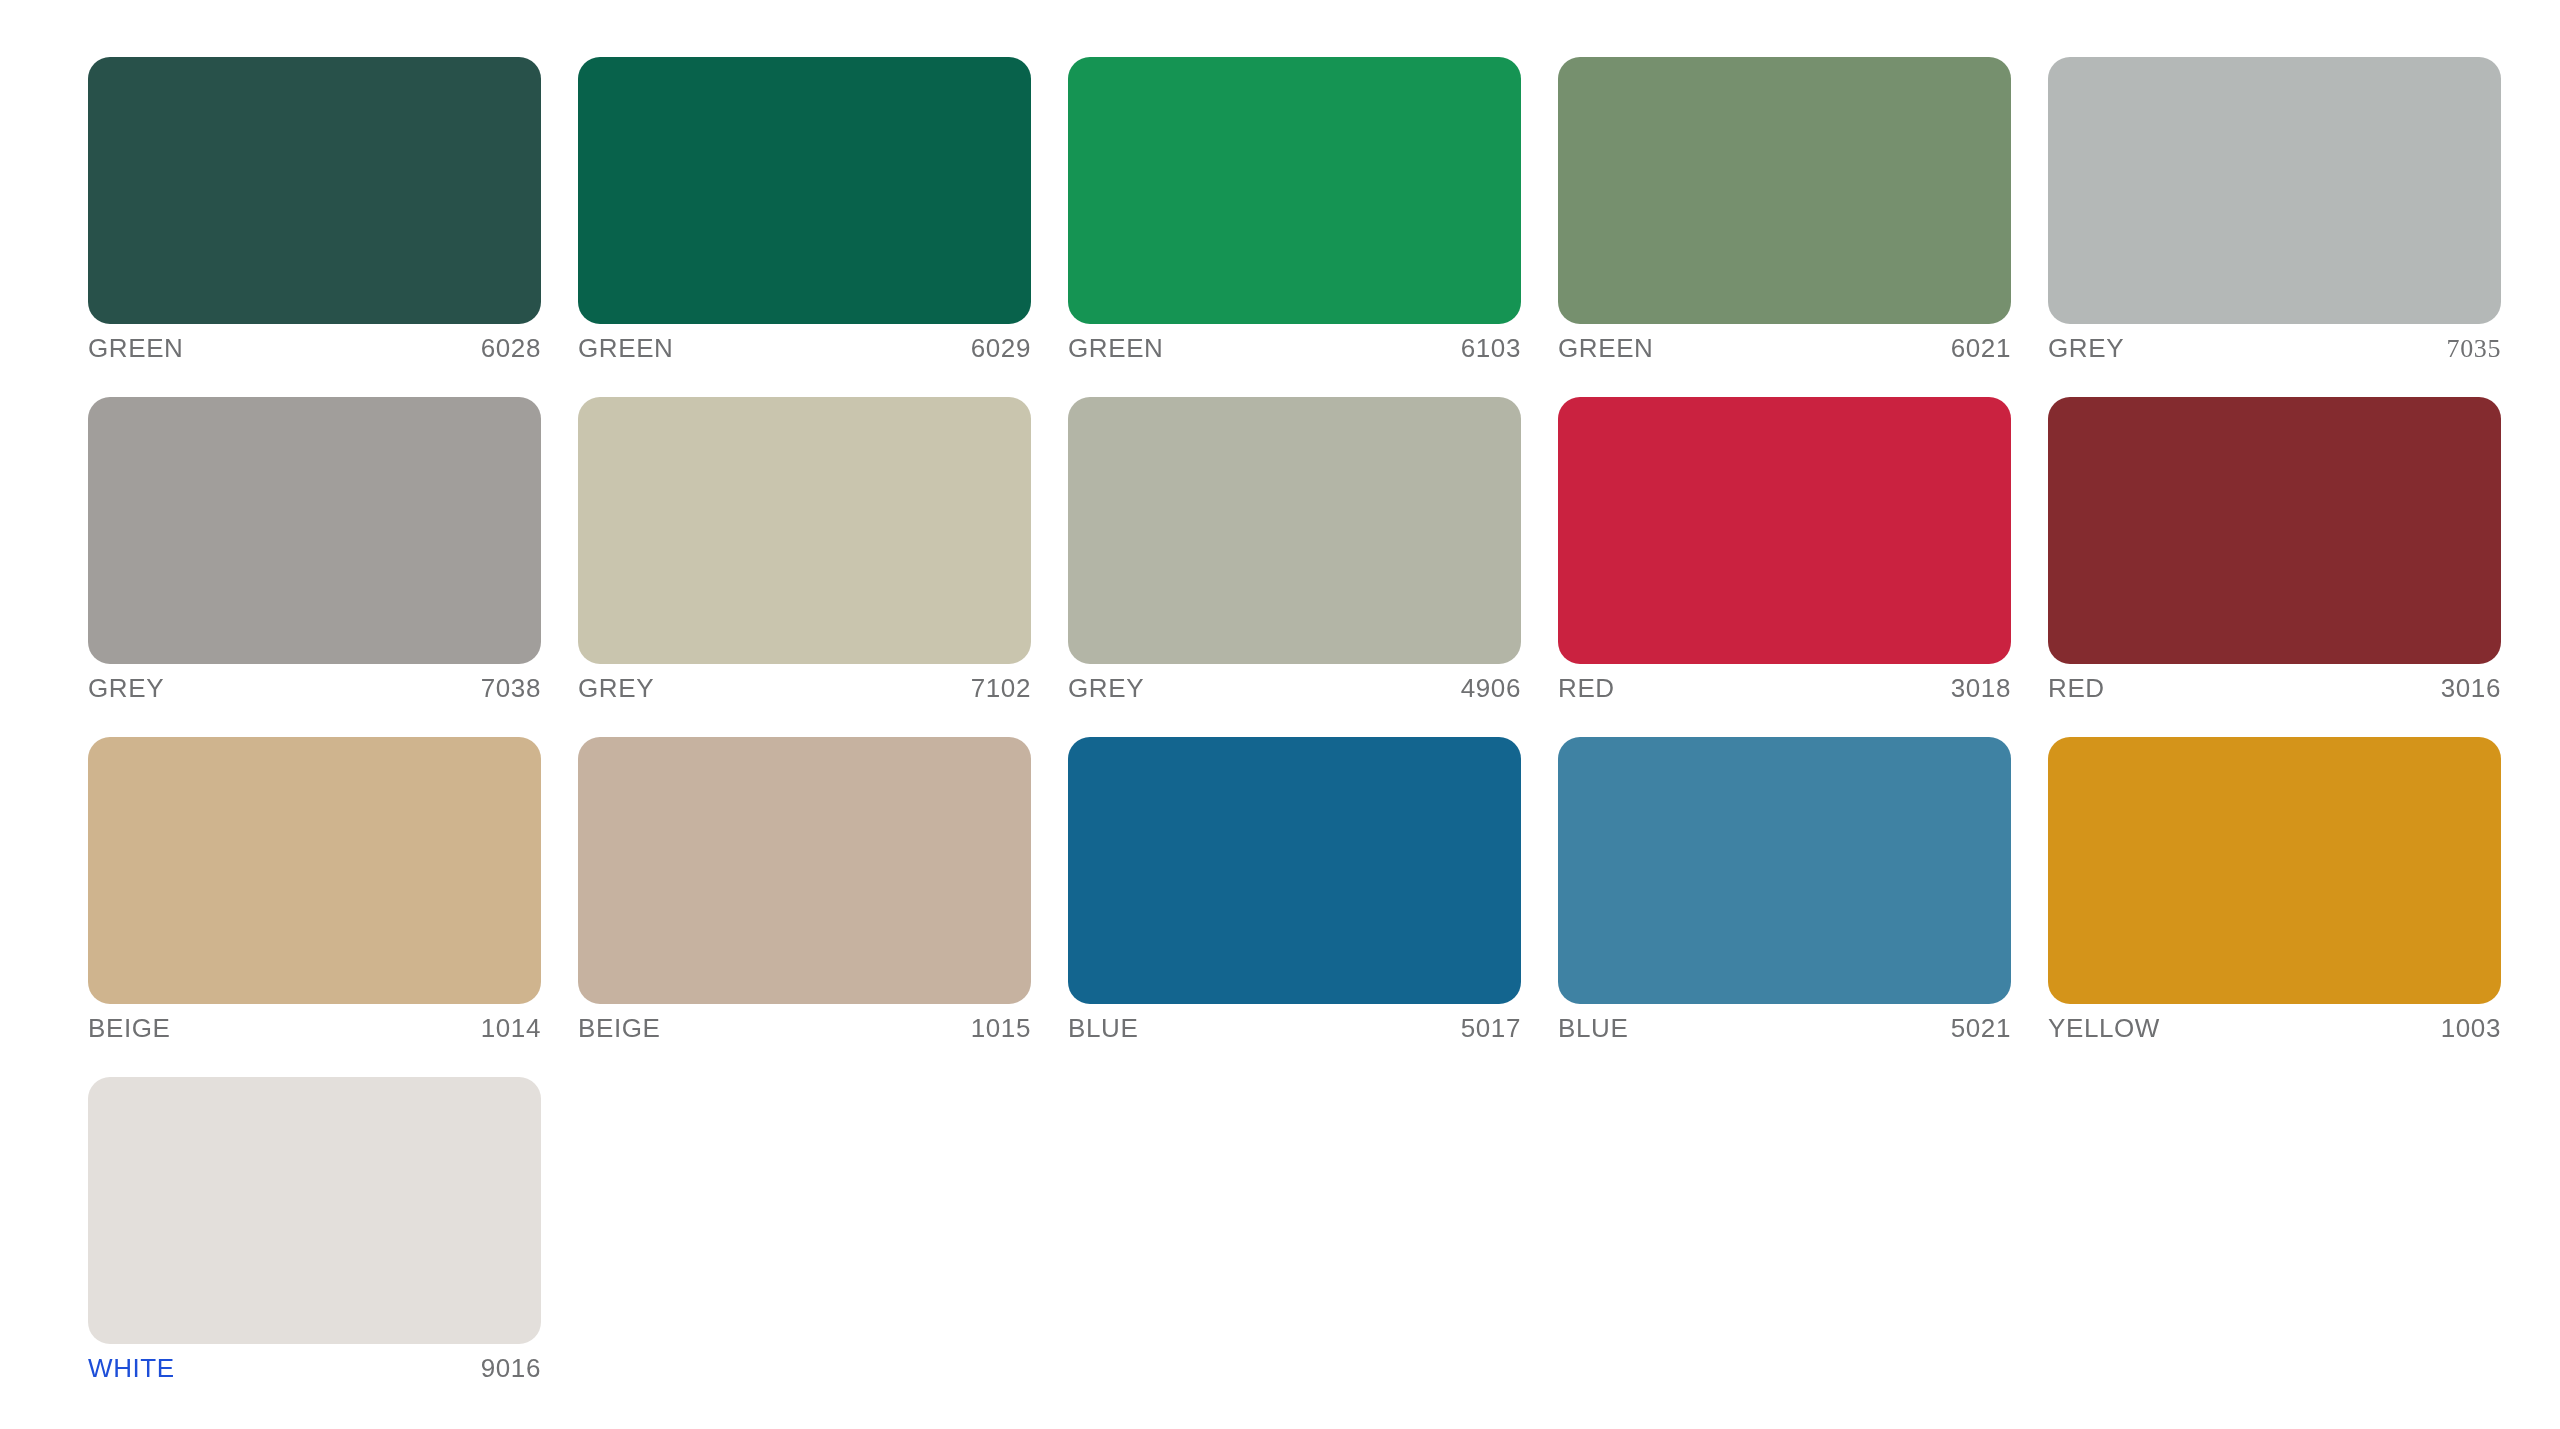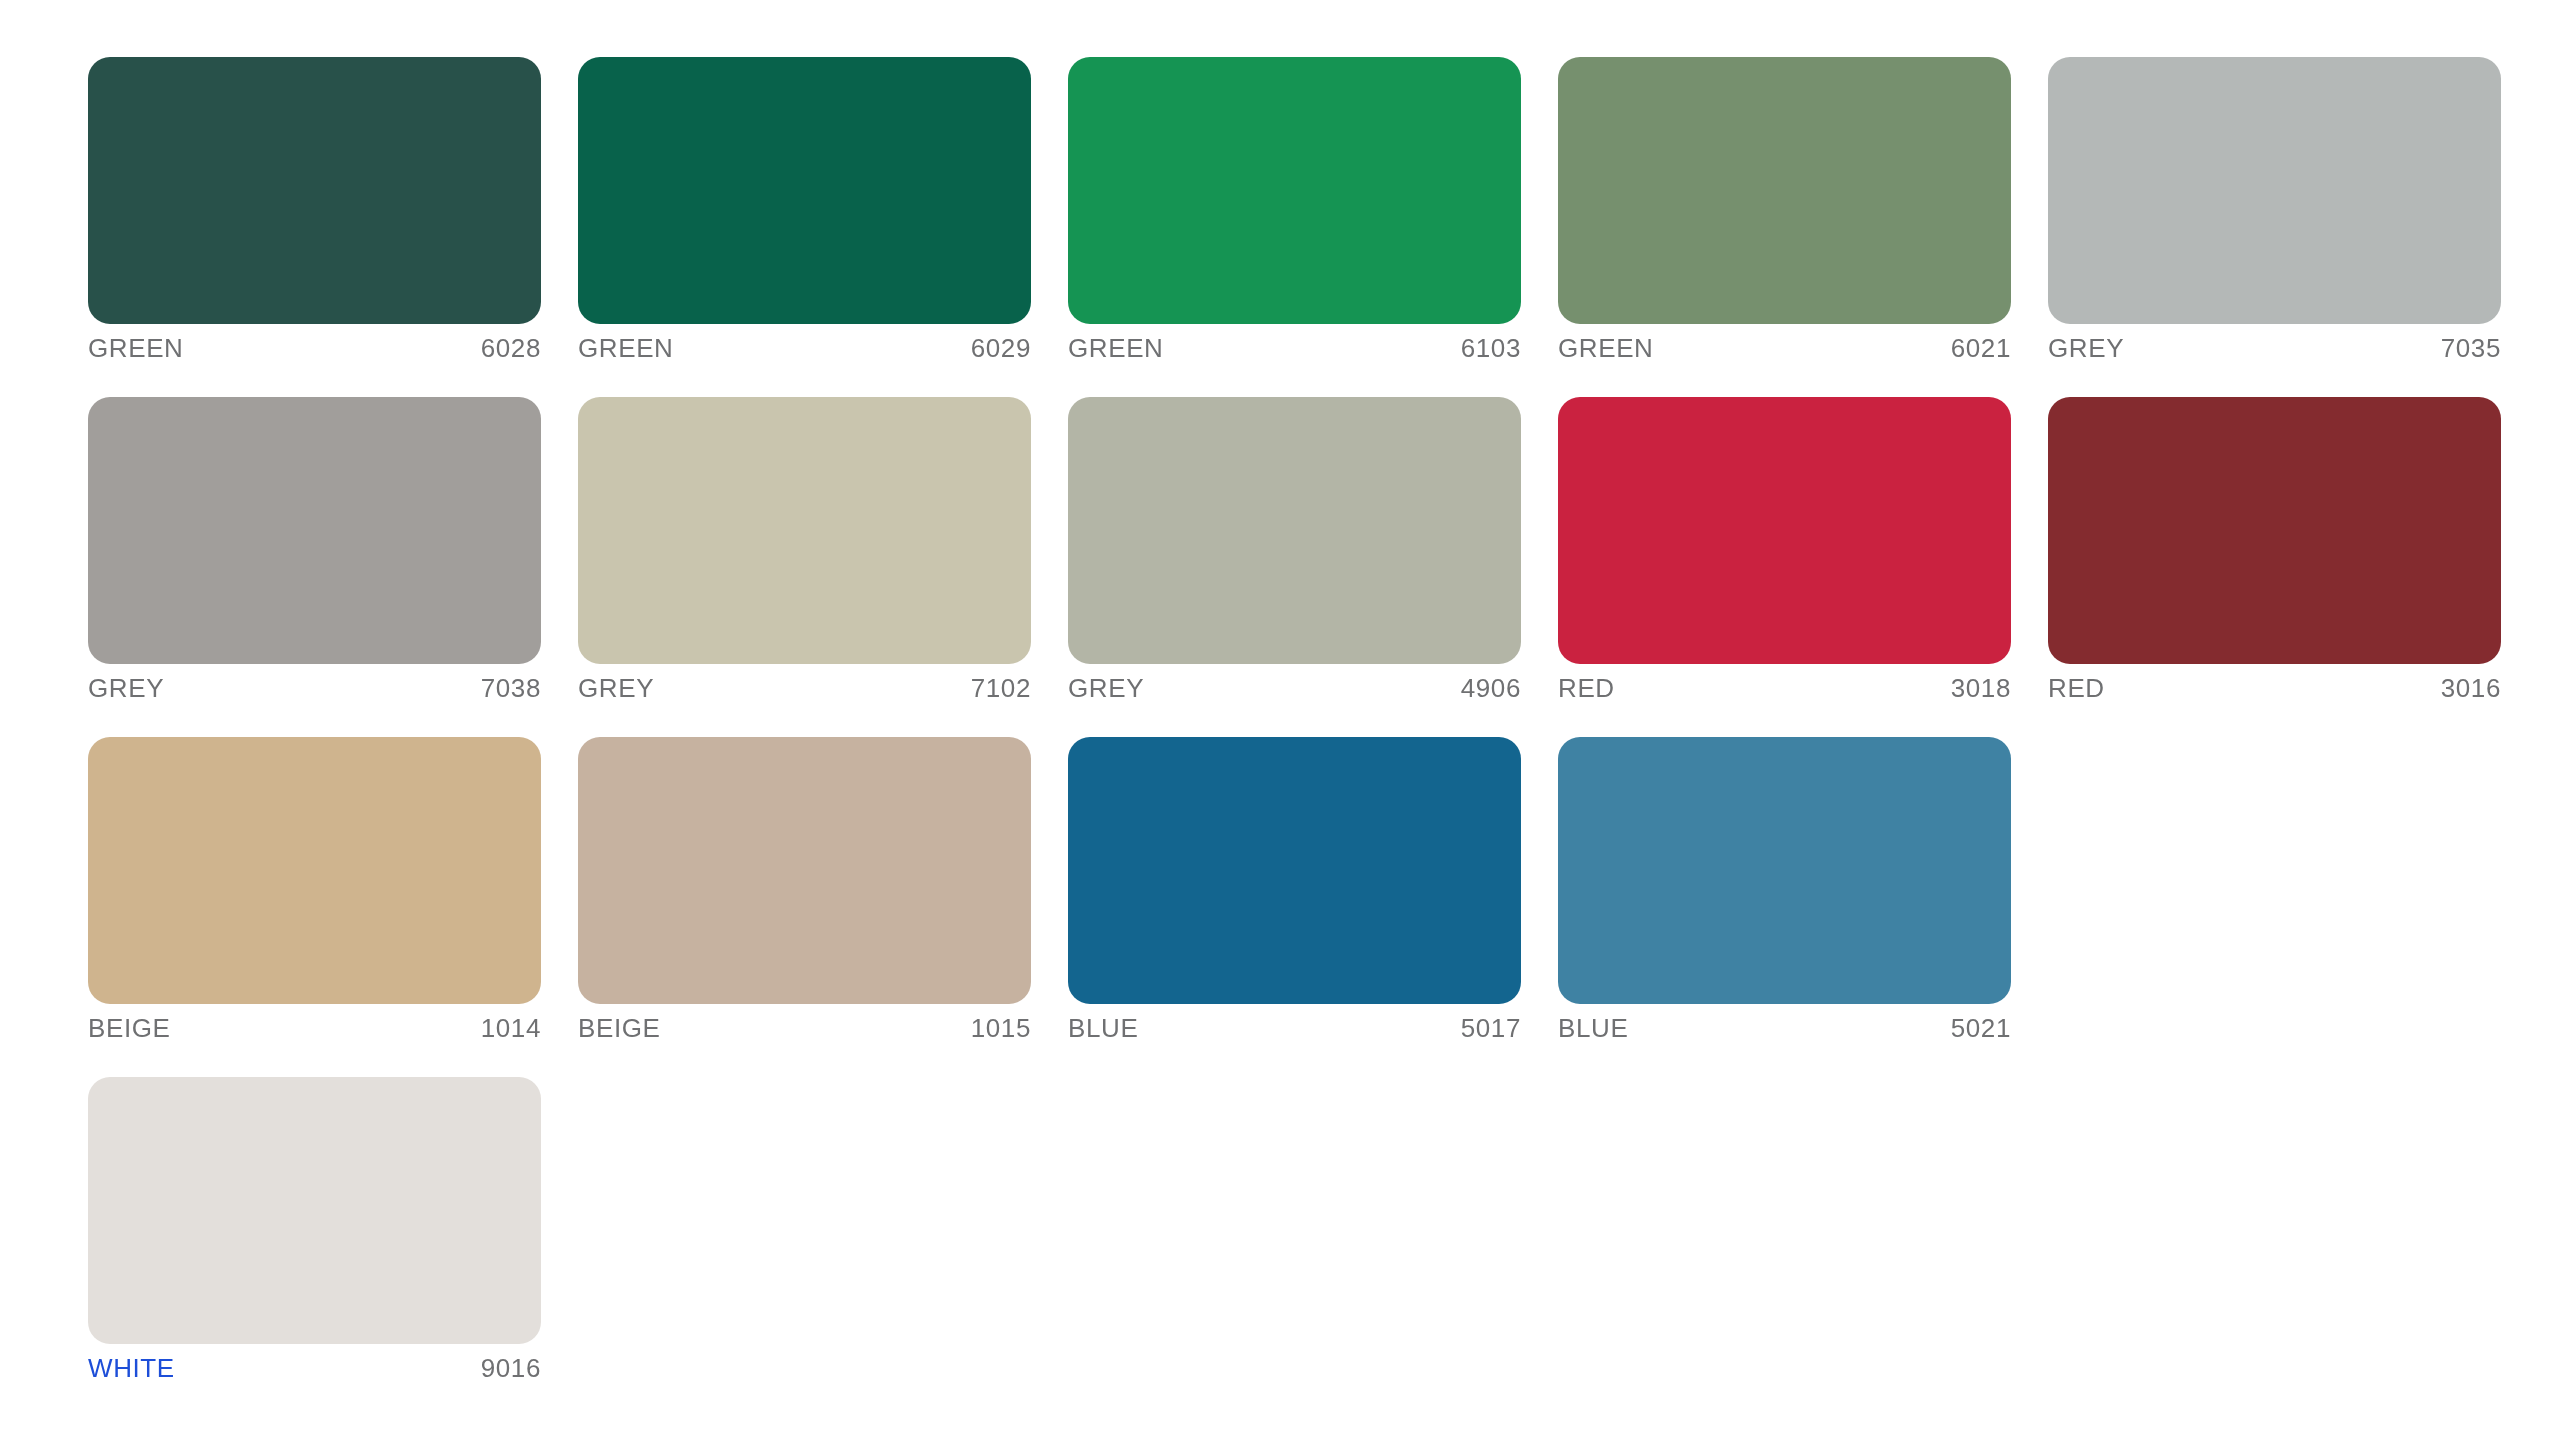--- a/index.html
+++ b/index.html
@@ -108,21 +108,21 @@
         <div class="swatch-chip" style="background: rgb(118, 144, 110);"></div>
         <div class="swatch-caption">
           <span class="swatch-name" style="color: rgb(111, 112, 114);">GREEN</span>
           <span class="swatch-code" style="color: rgb(111, 112, 114);">6021</span>
         </div>
       </div>
       <div class="swatch-cell">
         <div class="swatch-chip" style="background: rgb(180, 184, 183);"></div>
         <div class="swatch-caption">
           <span class="swatch-name" style="color: rgb(111, 112, 114);">GREY</span>
-          <span class="swatch-code" style="color: rgb(111, 112, 114);">7035</span>
+          <span class="swatch-code" style="color: rgb(111, 112, 114); font-family: Liberation Serif, serif;">7035</span>
         </div>
       </div>
     </div>
     <div class="swatch-row">
       <div class="swatch-cell">
         <div class="swatch-chip" style="background: rgb(161, 158, 155);"></div>
         <div class="swatch-caption">
           <span class="swatch-name" style="color: rgb(111, 112, 114);">GREY</span>
           <span class="swatch-code" style="color: rgb(111, 112, 114);">7038</span>
         </div>
@@ -178,20 +178,27 @@
           <span class="swatch-code" style="color: rgb(111, 112, 114);">5017</span>
         </div>
       </div>
       <div class="swatch-cell">
         <div class="swatch-chip" style="background: rgb(63, 130, 163);"></div>
         <div class="swatch-caption">
           <span class="swatch-name" style="color: rgb(111, 112, 114);">BLUE</span>
           <span class="swatch-code" style="color: rgb(111, 112, 114);">5021</span>
         </div>
       </div>
+      <div class="swatch-cell">
+        <div class="swatch-chip" style="background: rgb(212, 148, 26);"></div>
+        <div class="swatch-caption">
+          <span class="swatch-name" style="color: rgb(111, 112, 114);">YELLOW</span>
+          <span class="swatch-code" style="color: rgb(111, 112, 114);">1003</span>
+        </div>
+      </div>
     </div>
     <div class="swatch-row">
       <div class="swatch-cell">
         <div class="swatch-chip" style="background: rgb(227, 223, 219);"></div>
         <div class="swatch-caption">
           <span class="swatch-name" style="color: #1d4ed8;">WHITE</span>
           <span class="swatch-code" style="color: rgb(111, 112, 114);">9016</span>
         </div>
       </div>
       <div class="swatch-cell is-empty">

